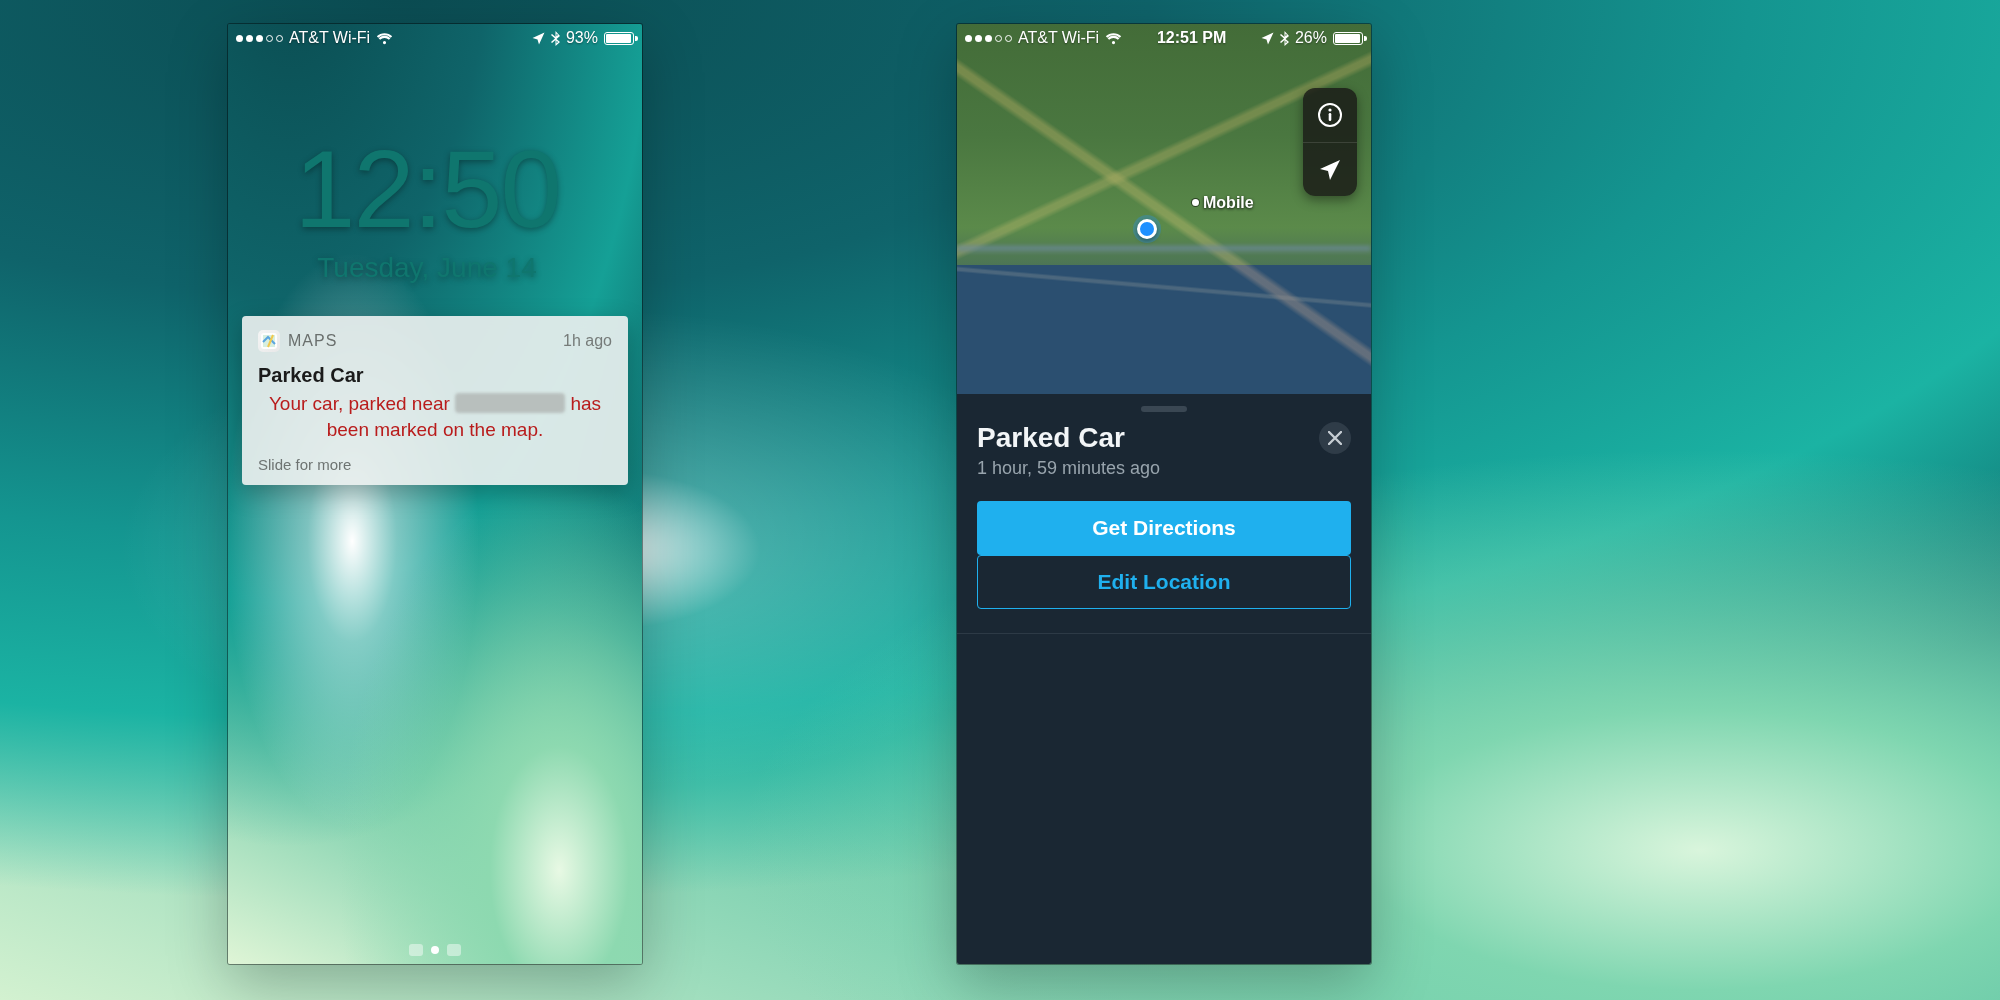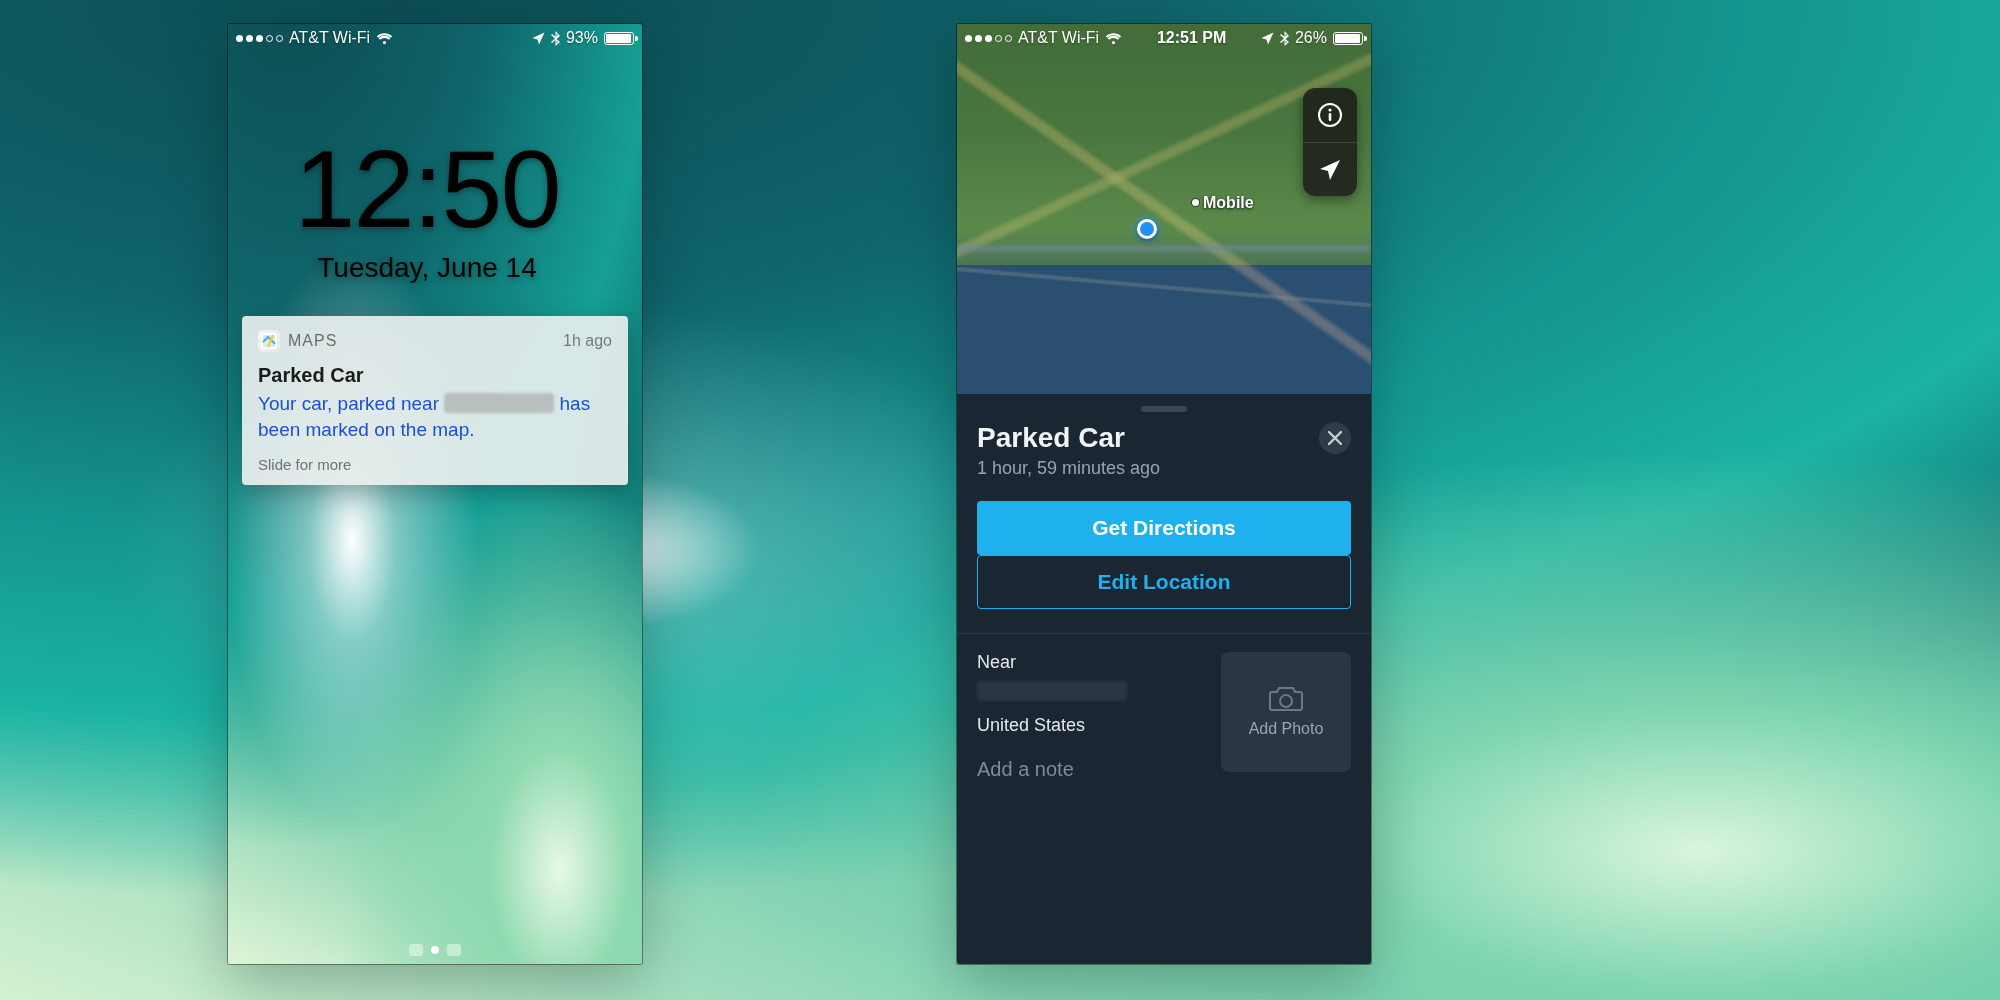--- a/index.html
+++ b/index.html
@@ -49,21 +49,21 @@
   .battery {
     width:30px; height:13px; border:1.5px solid #fff; border-radius:3px; position:relative;
   }
   .battery::after {
     content:""; position:absolute; right:-5px; top:3px; width:3px; height:5px;
     background:#fff; border-radius:0 2px 2px 0;
   }
   .battery-fill { position:absolute; left:1px; top:1px; bottom:1px; width:88%; background:#fff; border-radius:1px; }
 
   
-  .lockclock { position:absolute; top:110px; left:0; right:16px; text-align:center; color:#000000; text-shadow:0 2px 6px rgba(0,0,0,0.35); }
+  .lockclock { position:absolute; top:110px; left:0; right:16px; text-align:center; color:#0f766e; text-shadow:0 2px 6px rgba(0,0,0,0.35); }
   .lockclock .time { font-size:110px; font-weight:200; letter-spacing:-2px; line-height:1; }
   .lockclock .date { font-size:28px; font-weight:400; margin-top:8px; }
 
   
   .notif {
     position:absolute; top:292px; left:14px; right:14px;
     background:rgba(233,239,238,0.92);
     border-radius:4px; padding:14px 16px 12px 16px;
     box-shadow:0 8px 24px rgba(0,0,0,0.25);
     backdrop-filter:blur(6px);
@@ -71,21 +71,21 @@
   }
   .notif-head { display:flex; align-items:center; gap:8px; }
   .notif-appicon {
     width:22px; height:22px; border-radius:5px;
     background:linear-gradient(135deg,#f5f5f5,#e8e8e8);
     display:flex; align-items:center; justify-content:center; font-size:12px;
   }
   .notif-appname { font-size:16px; letter-spacing:1px; color:#6a6f6d; text-transform:uppercase; }
   .notif-time { margin-left:auto; color:#767b79; font-size:16px; }
   .notif-title { margin-top:12px; font-size:20px; font-weight:700; color:#1b1b1b; }
-  .notif-body { margin-top:4px; font-size:19px; line-height:1.35; color:#1d4ed8; }
+  .notif-body { margin-top:4px; font-size:19px; line-height:1.35; color:#b91c1c;text-align:center; }
   .notif-body .redacted {
     display:inline-block; width:110px; height:20px; vertical-align:-3px;
     background:#b8bfbd; border-radius:4px; filter:blur(1.5px);
   }
   .notif-hint { margin-top:14px; font-size:15px; color:#6e7472; }
 
   
   .pagedots {
     position:absolute; bottom:8px; left:50%; transform:translateX(-50%);
     display:flex; align-items:center; gap:8px;
@@ -340,31 +340,14 @@
             <path d="M1 1l12 12M13 1L1 13" stroke="#c6cdd3" stroke-width="2.4" stroke-linecap="round"></path>
           </svg>
       </div>
     </div>
 
     <div class="btn btn-primary">Get Directions</div>
     <div class="btn btn-secondary">Edit Location</div>
 
     <div class="sep"></div>
 
-    <div class="nearrow">
-      <div class="nearleft">
-        <div class="near-label">Near</div>
-        <div class="near-redact"></div>
-        <div class="near-country">United States</div>
-        <div class="addnote">Add a note</div>
-      </div>
-      <div class="photobox">
-        <span class="cam-ico">
-          <svg width="34" height="26" viewBox="0 0 34 26">
-              <path d="M3 6h5l2-4h14l2 4h5a2 2 0 012 2v14a2 2 0 01-2 2H3a2 2 0 01-2-2V8a2 2 0 012-2z" fill="none" stroke="#9aa4ad" stroke-width="2"></path>
-              <circle cx="17" cy="15" r="6" fill="none" stroke="#9aa4ad" stroke-width="2"></circle>
-            </svg>
-        </span>
-        <span class="lbl">Add Photo</span>
-      </div>
-    </div>
   </div>
 </div>
 
 </body></html>

